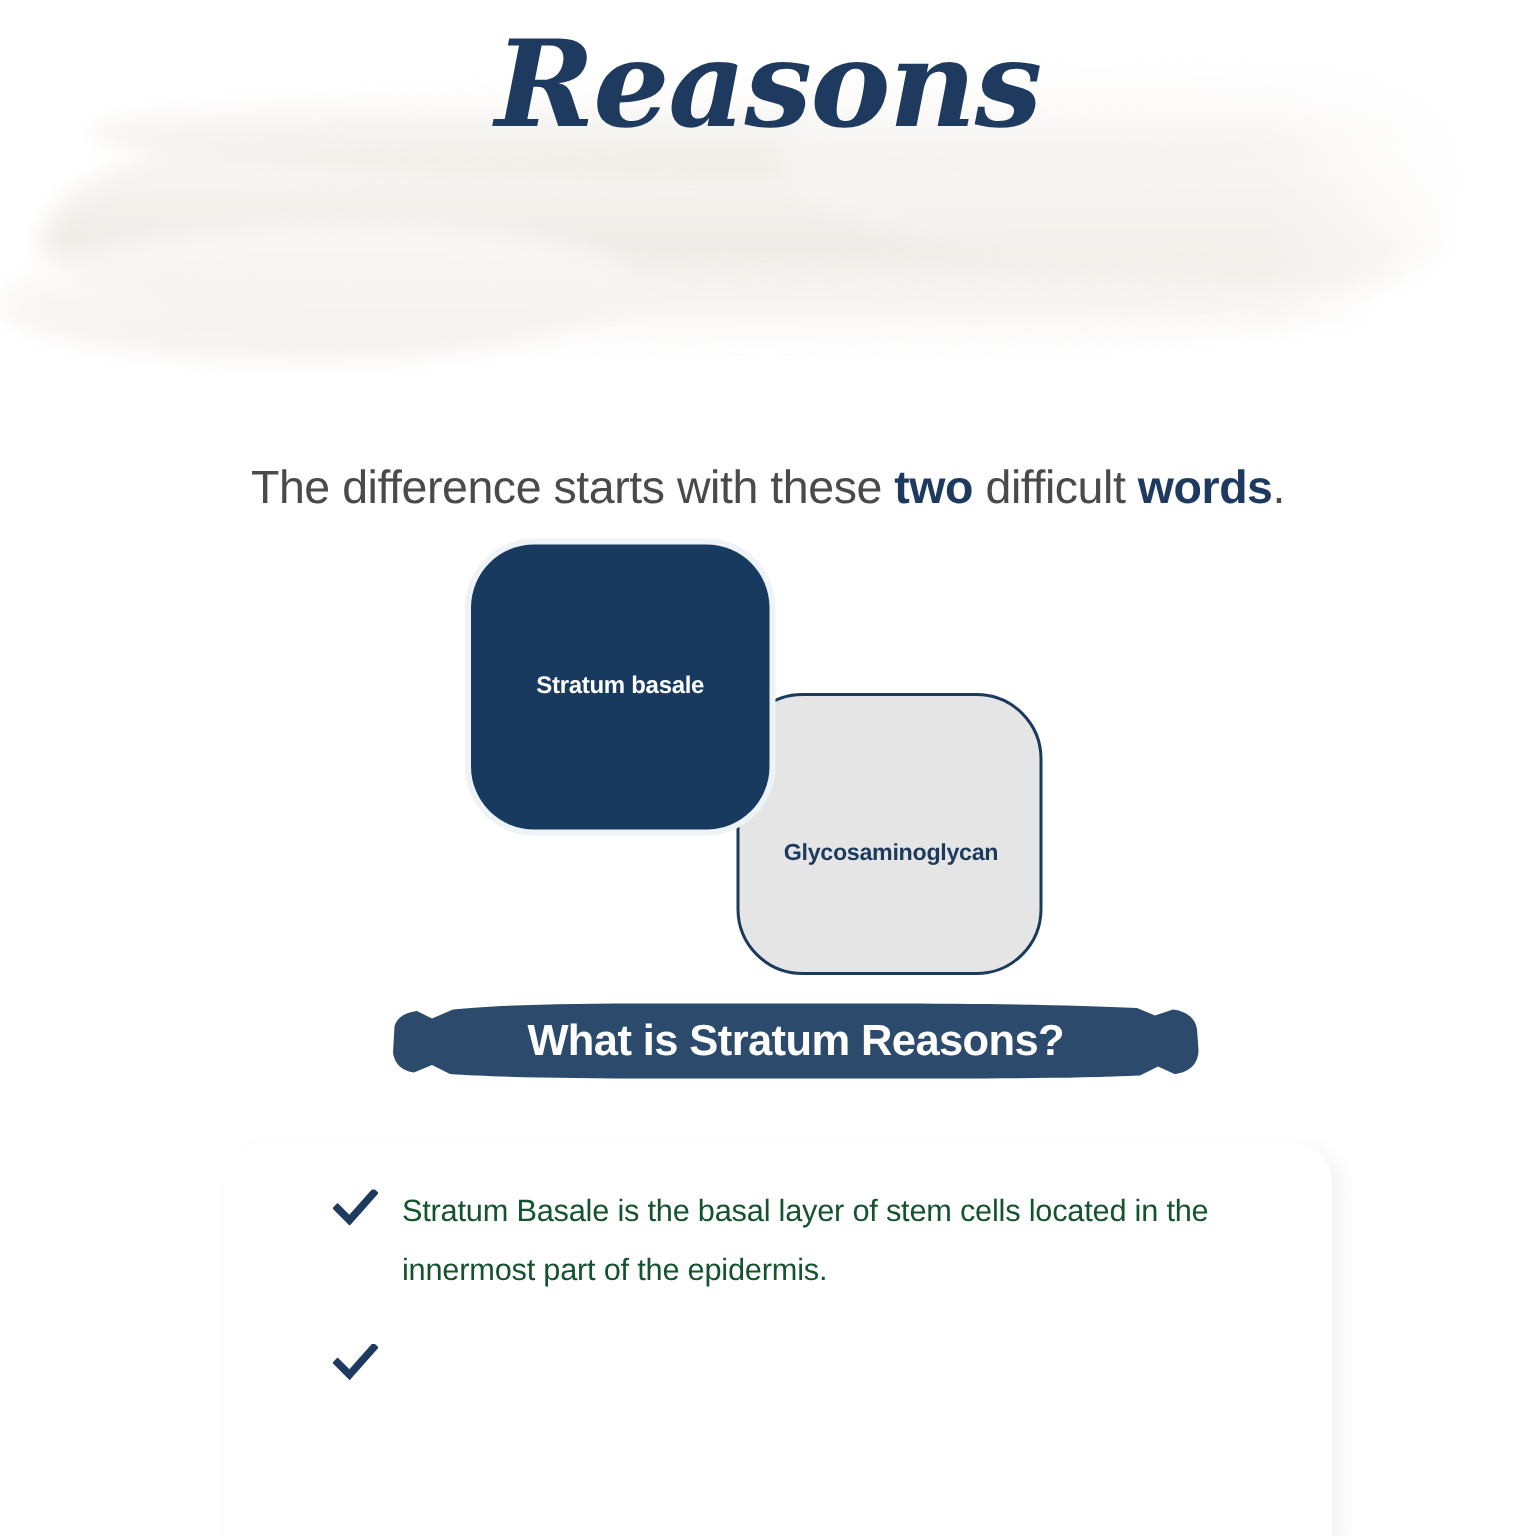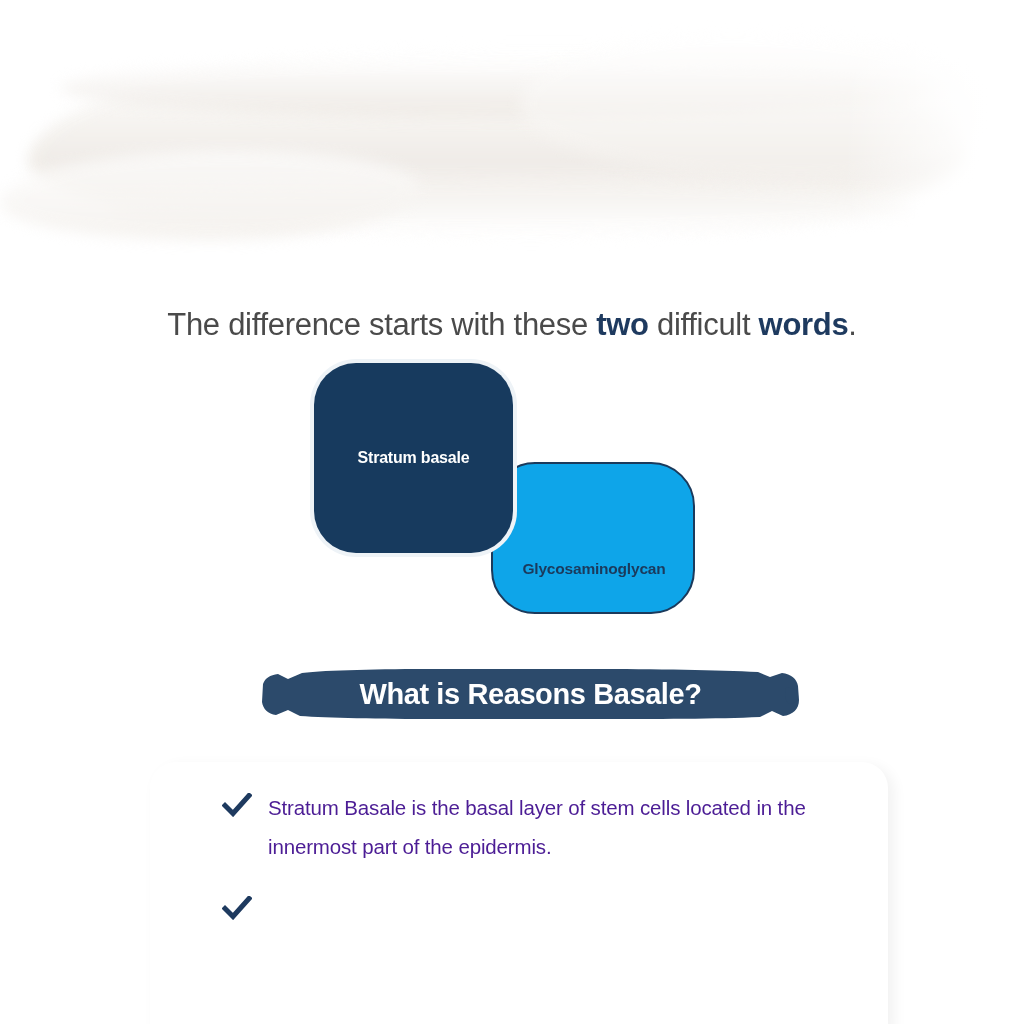--- a/index.html
+++ b/index.html
@@ -122,25 +122,25 @@
     width: 1024px;
     height: 1024px;
     z-index: 4;
     pointer-events: none;
   }
   #box-outline {
     position: absolute;
     left: 491px;
     top: 462px;
     width: 204px;
-    height: 152px;
+    height: 188px;
     box-sizing: border-box;
     border: 2.5px solid #1b3a5c;
     border-radius: 44px;
-    background: #0ea5e9;
+    background: #e5e5e5;
     pointer-events: auto;
   }
   #box-outline-label {
     position: absolute;
     left: 0;
     top: 96px;
     width: 100%;
     text-align: center;
     font-size: 15.5px;
     font-weight: 700;
@@ -237,37 +237,38 @@
   .check-icon {
     flex: 0 0 auto;
     width: 30px;
     margin-right: 16px;
     margin-top: 5px;
     line-height: 0;
   }
   .bullet-text {
     font-size: 20.5px;
     line-height: 1.92;
-    color: #4c1d95;
+    color: #14532d;
     letter-spacing: -0.15px;
   }
 </style>
 </head>
 <body>
 
 <div id="cream-band">
   <div class="swoosh sw1"></div>
   <div class="swoosh sw2"></div>
   <div class="swoosh sw3"></div>
   <div class="swoosh sw4"></div>
   <div class="swoosh sw5"></div>
   <div id="cream-fade-right"></div>
 </div>
 
 <div id="header">
+  <h1 id="reasons-title">Reasons</h1>
   <div id="headline-sub">
   </div>
 </div>
 
 <div id="intro-line">
   <span>The difference starts with these </span><span class="hl">two</span><span> difficult </span><span class="hl">words</span><span>.</span>
 </div>
 
 <div id="word-boxes">
   <div id="box-outline">
@@ -281,21 +282,21 @@
 <div id="banner">
   <svg viewBox="0 0 545 52" preserveAspectRatio="none">
     <path d="M5,16 C7,10 12,7 20,6 L30,11 L44,5 C70,2 120,1 180,1
              L330,1 C400,1 460,2 500,4 L512,9 L524,5
              C533,6 539,11 540,18 L541,32 C541,41 535,47 525,48
              L514,43 L502,49 C460,51 400,51 330,51
              L180,51 C120,51 70,50 42,48 L30,42 L18,47
              C10,46 5,41 4,34 Z" fill="#2c4a6b"></path>
     <path d="M528,20 C534,19 539,22 540,27 C541,32 537,36 531,36 C527,33 526,25 528,20 Z" fill="#2c4a6b"></path>
   </svg>
-  <div id="banner-text">What is Reasons Basale?</div>
+  <div id="banner-text">What is Stratum Reasons?</div>
 </div>
 
 <div id="bullet-card"></div>
 <div id="bullet-list">
   <div class="bullet-row">
     <span class="check-icon">
       <svg width="30" height="24" viewBox="0 0 30 24">
         <path d="M3 12.5 L11 20.5 L27 2.5" stroke="#1e3a5f" stroke-width="5" fill="none" stroke-linecap="square"></path>
       </svg>
     </span>

